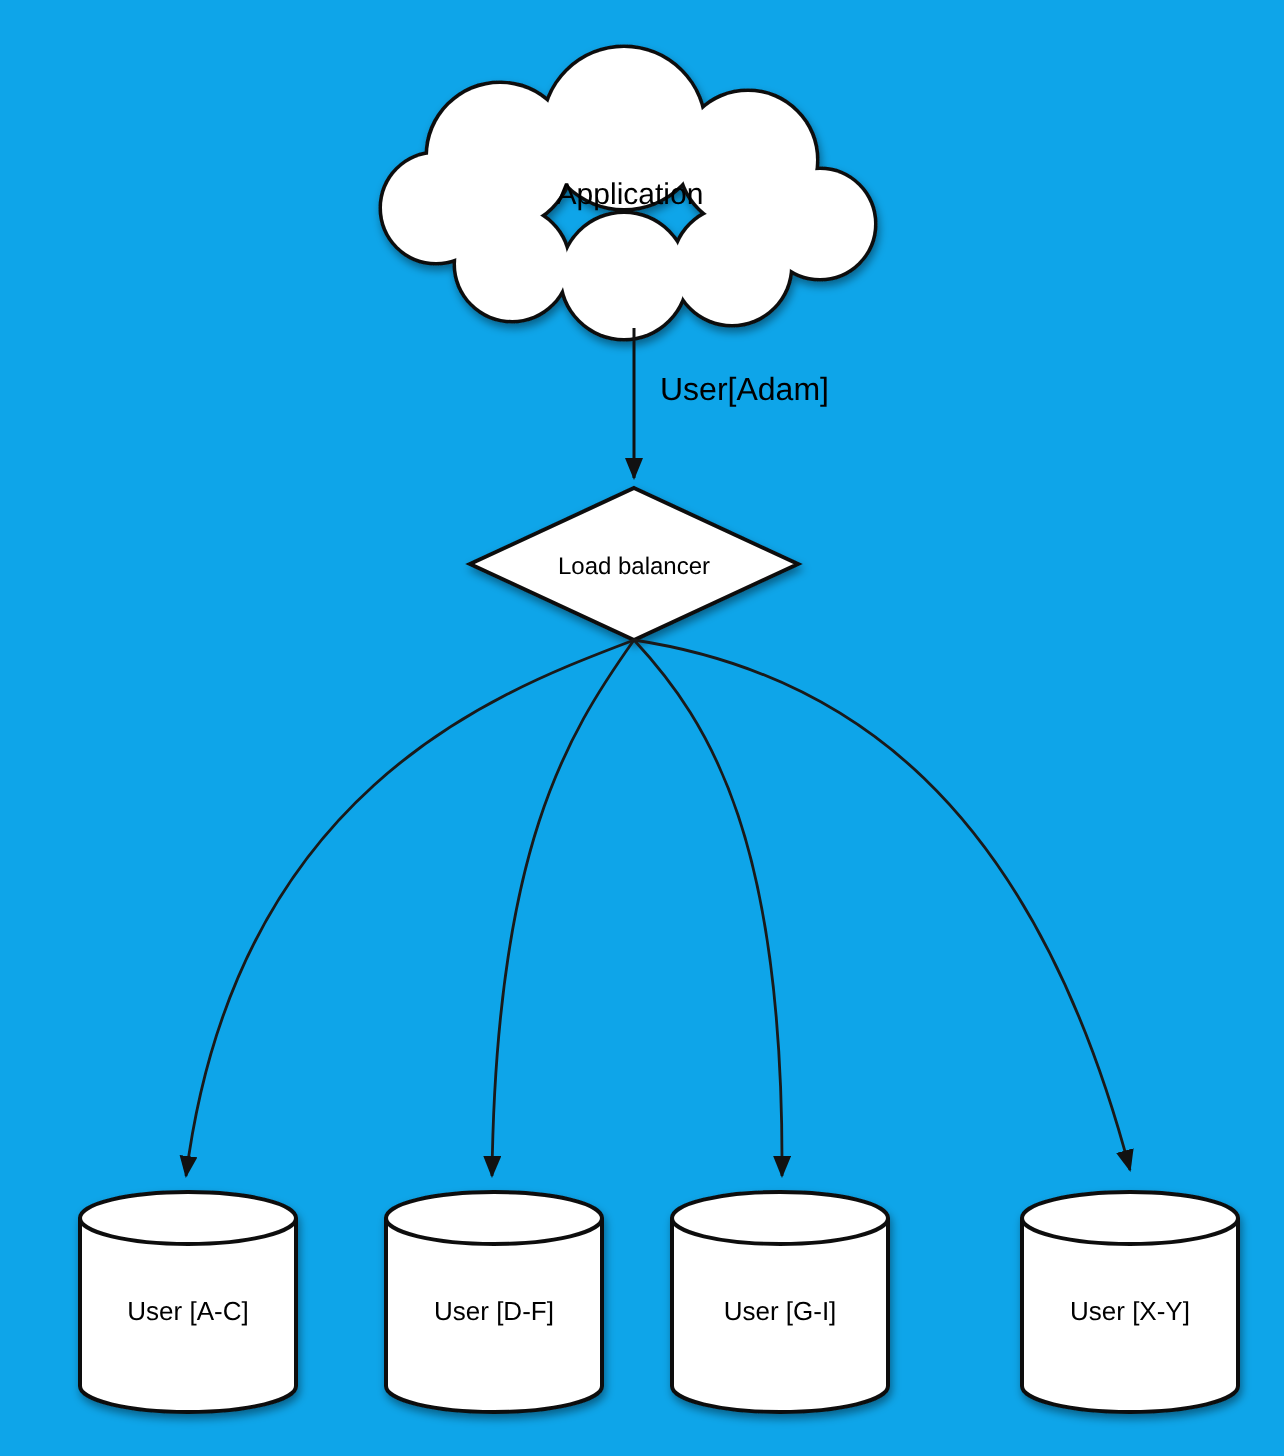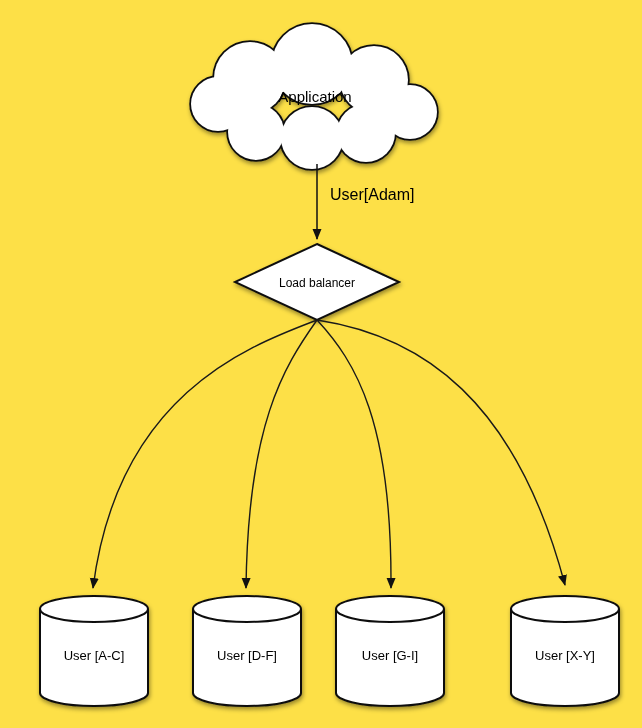--- a/index.html
+++ b/index.html
@@ -5,21 +5,21 @@
   html, body {
     margin: 0;
     padding: 0;
     background: #ffffff;
     font-family: "Liberation Sans", "DejaVu Sans", sans-serif;
   }
   .stage {
     position: relative;
     width: 642px;
     height: 728px;
-    background: #fde047;
+    background: #0ea5e9;
     overflow: hidden;
   }
   svg { display: block; }
   text {
     fill: #000000;
     font-family: "Liberation Sans", "DejaVu Sans", sans-serif;
   }
   .node-label   { font-size: 15px; }
   .lb-label     { font-size: 12px; }
   .edge-label   { font-size: 16px; }

